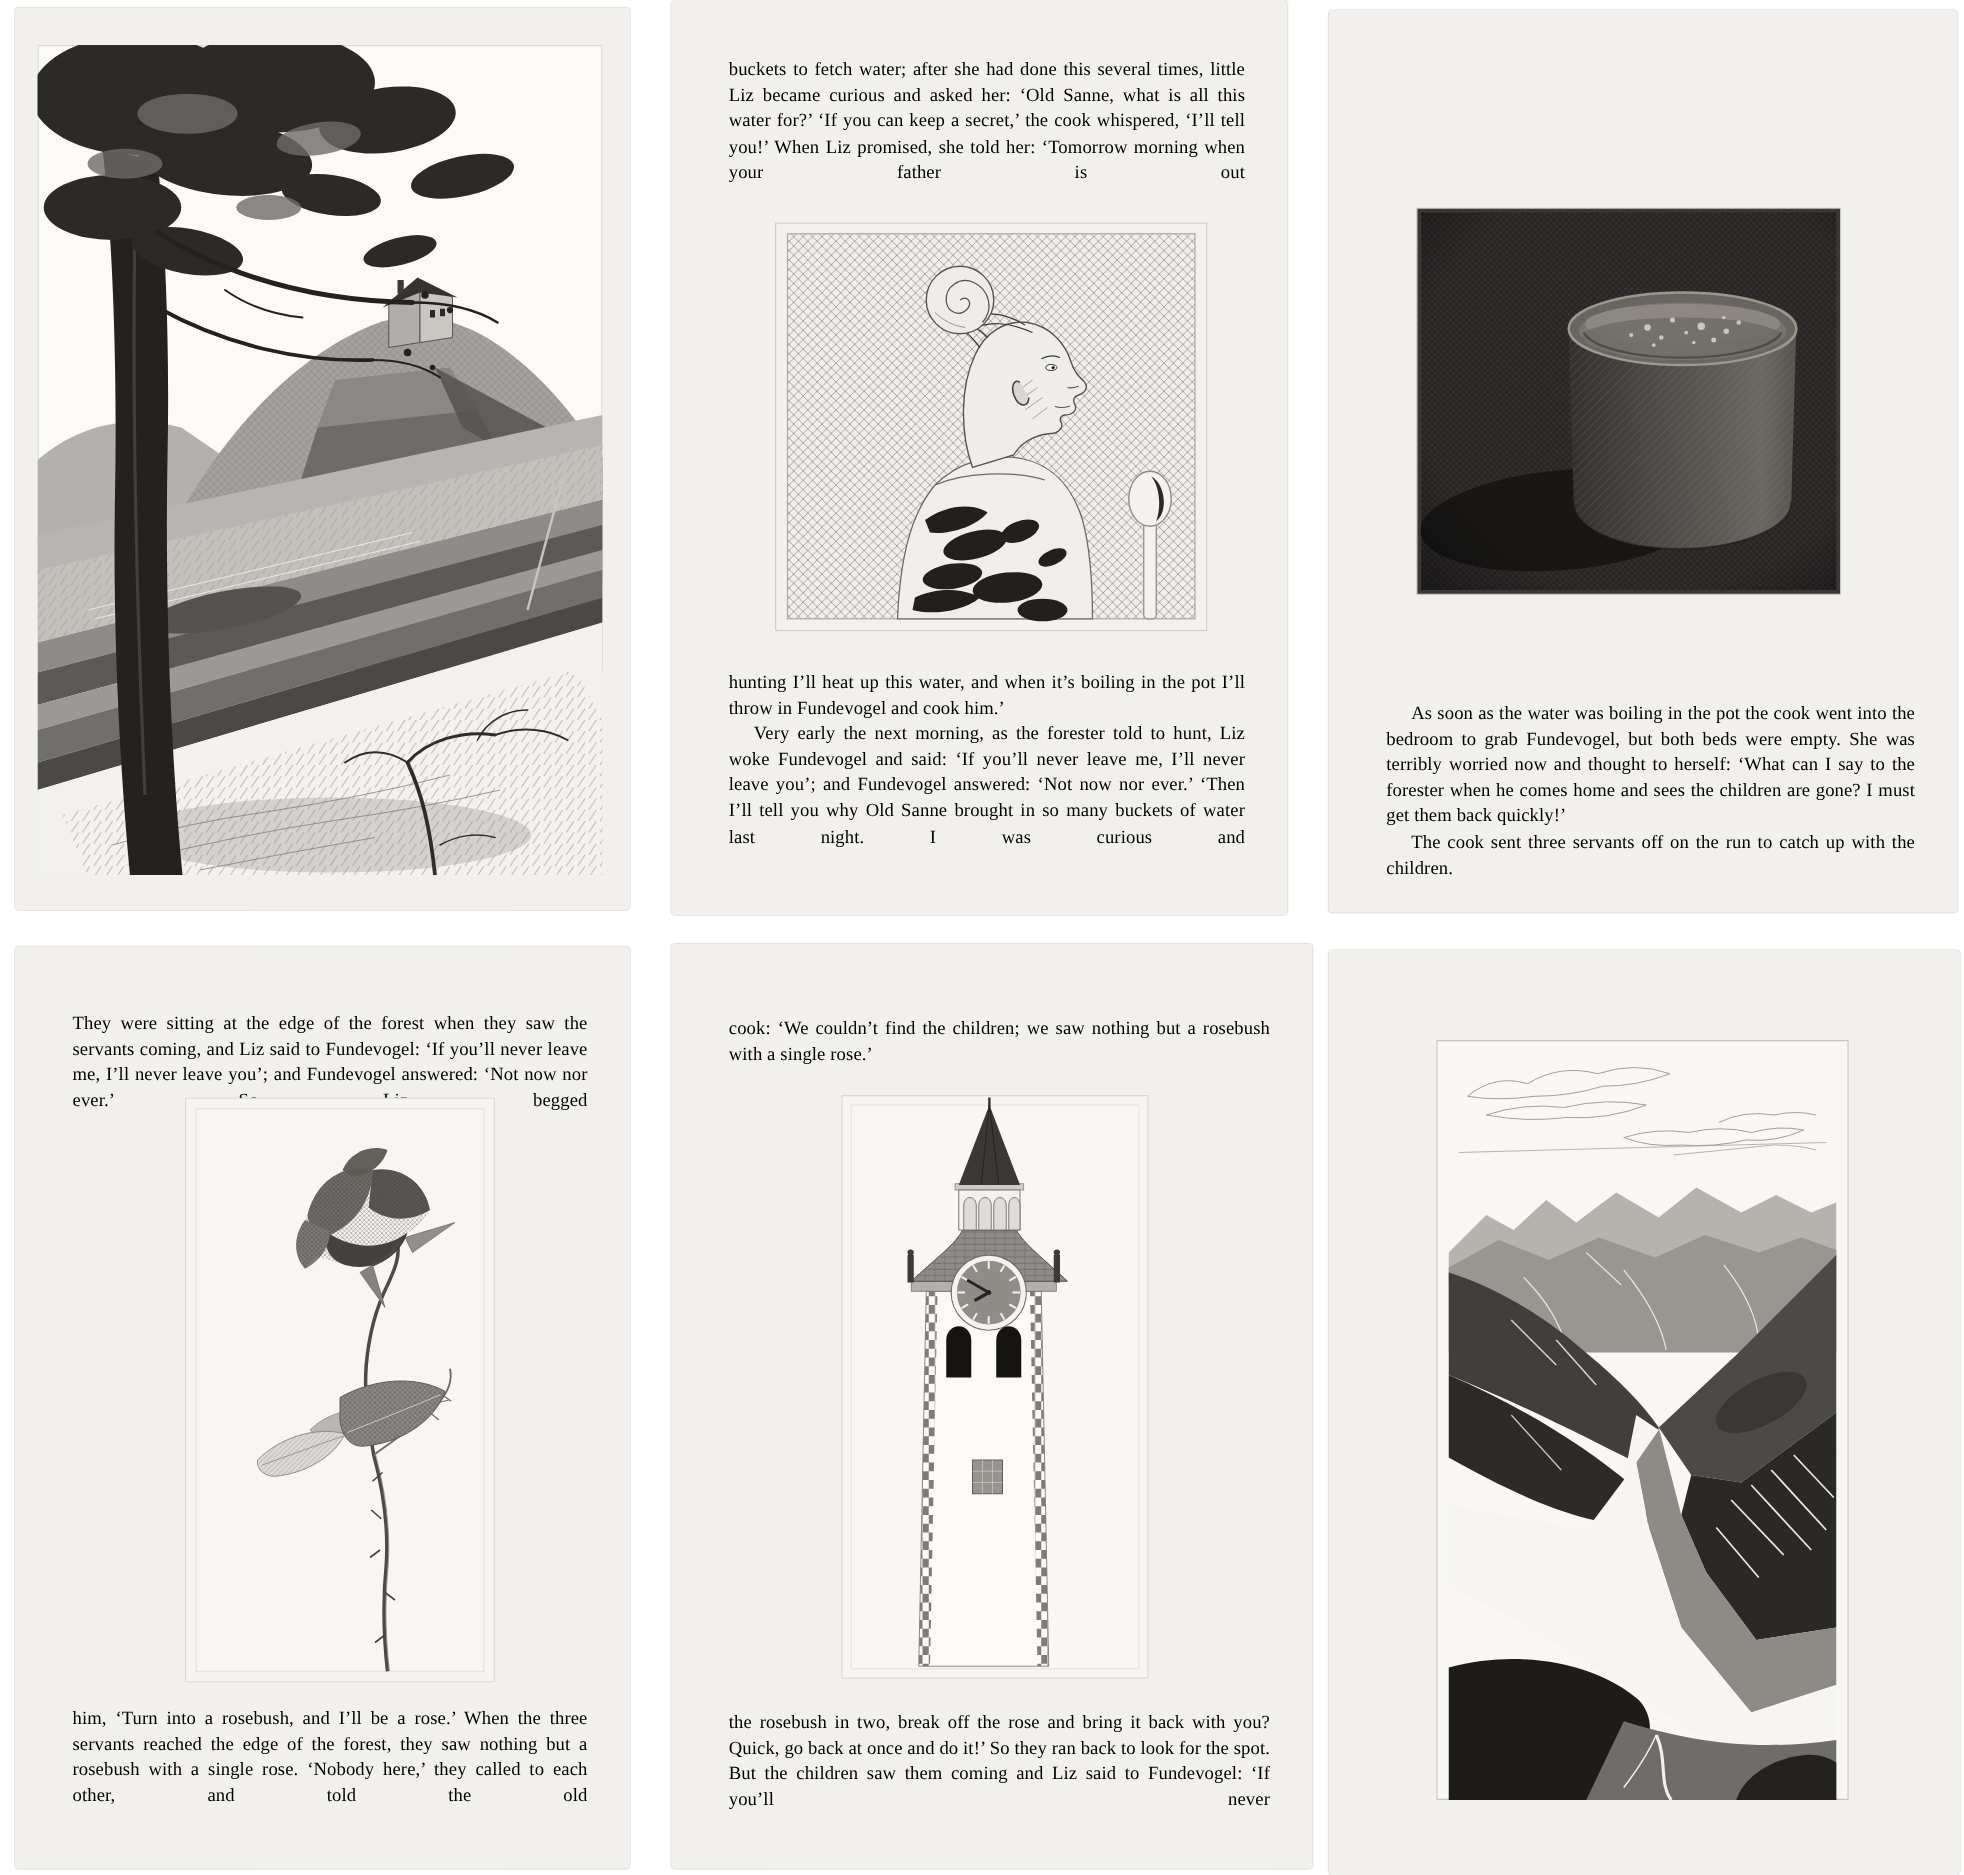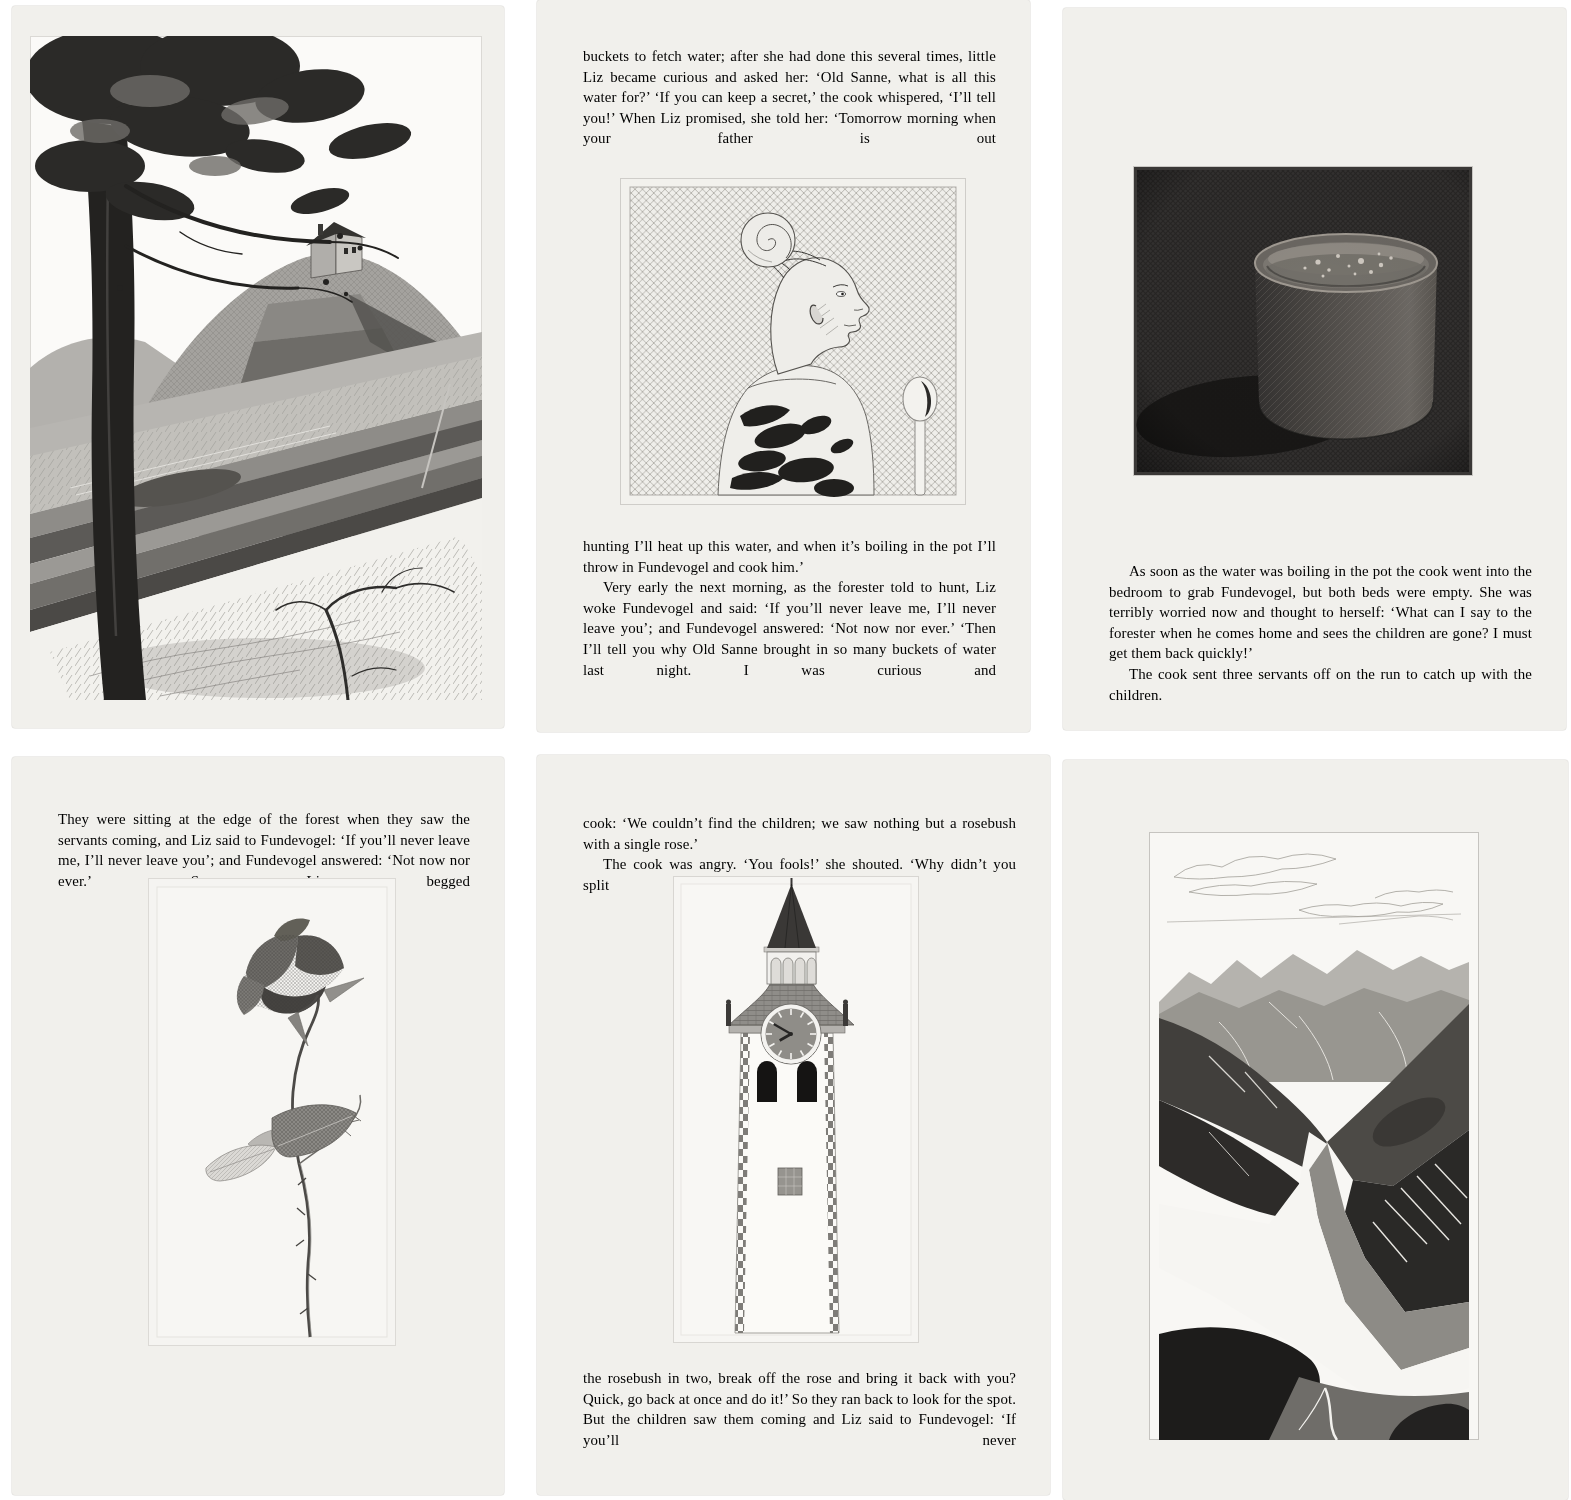--- a/index.html
+++ b/index.html
@@ -321,26 +321,28 @@
           <path d="M98 94 C104 68 126 52 150 58 C150 80 138 100 116 110 C106 108 98 102 98 94 Z" fill="#6e6c68"></path>
           <path d="M150 58 C172 54 192 68 196 90 C180 100 160 99 147 88 Z" fill="#5a5854"></path>
           <path d="M114 108 C134 122 160 122 178 108 C172 128 150 140 128 134 C116 130 110 120 114 108 Z" fill="#454340"></path>
           <path d="M96 98 C87 110 86 126 96 137 C108 131 116 119 116 107 Z" fill="#7d7b77"></path>
           <path d="M126 58 C132 44 148 37 162 42 C158 55 146 63 133 63 Z" fill="#626058"></path>
           <path d="M98 94 C104 68 126 52 150 58 C172 54 192 68 196 90 C188 102 180 108 178 108 C172 128 150 140 128 134 C112 130 104 122 96 137 C86 126 87 110 96 98 Z" fill="url(#e4fl)" opacity="0.55"></path>
           <path d="M170 117 C166 126 158 131 150 134" stroke="#4c4a47" stroke-width="2.4" fill="none"></path>
         </g>
       </svg>
     </figure>
+    <div class="txt bot">
+      <p class="cont">him, ‘Turn into a rosebush, and I’ll be a rose.’ When the three servants reached the edge of the forest, they saw nothing but a rosebush with a single rose. ‘Nobody here,’ they called to each other, and told the old</p>
+    </div>
   </article>
 
   <article class="page pg5">
     <div class="txt top">
       <p>cook: ‘We couldn’t find the children; we saw nothing but a rosebush with a single rose.’</p>
-      <p class="ind cont">The cook was angry. ‘You fools!’ she shouted. ‘Why didn’t you split</p>
     </div>
     <figure class="plate fig5" role="img" aria-label="Etching of a white church tower with a dark spire, clock face and two arched belfry windows">
       <svg viewBox="0 0 246 467" preserveAspectRatio="none">
         <defs>
           <pattern id="e5qz" width="10" height="14" patternUnits="userSpaceOnUse">
             <rect x="0" y="0" width="5" height="7" fill="#7e7c78"></rect>
               <rect x="5" y="7" width="5" height="7" fill="#7e7c78"></rect>
           </pattern>
           <pattern id="e5sh" width="8" height="5" patternUnits="userSpaceOnUse">
             <path d="M0 4.5 H8" stroke="#5d5b58" stroke-width="0.6"></path>

